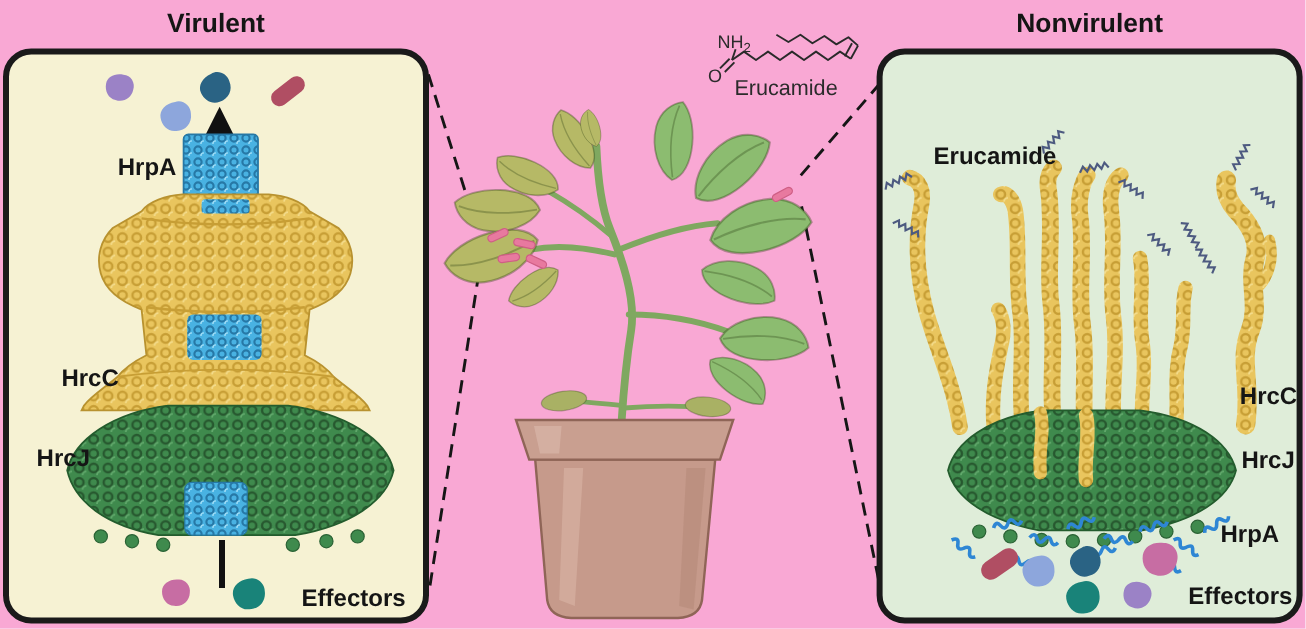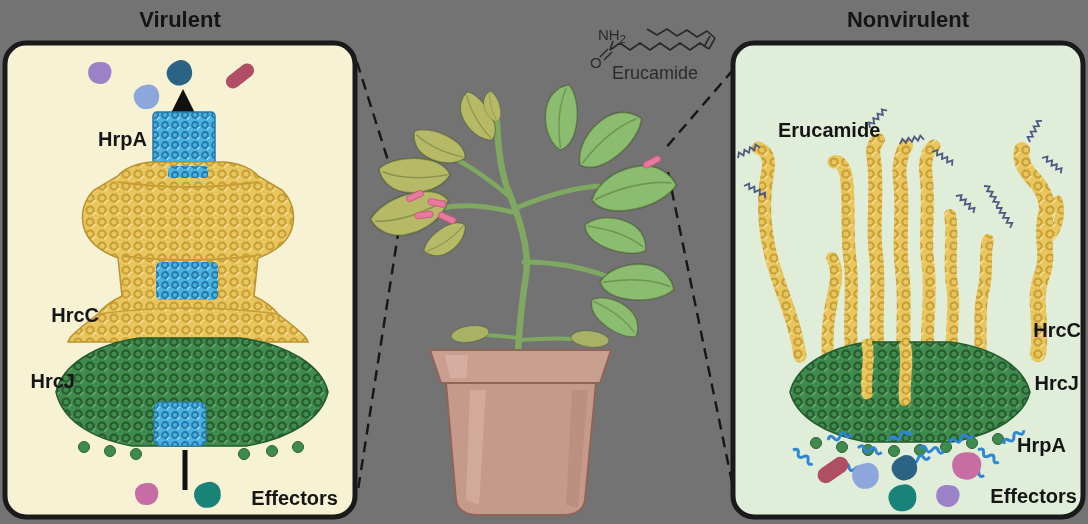--- a/index.html
+++ b/index.html
@@ -1,16 +1,16 @@
 <!DOCTYPE html>
 <html><head>
 <meta charset="utf-8">
 <style>
   html,body{margin:0;padding:0;background:#ffffff;}
-  .canvas{position:relative;width:1088px;height:524px;background:#737373;overflow:hidden;
+  .canvas{position:relative;width:1088px;height:524px;background:#f9a8d4;overflow:hidden;
           font-family:"Liberation Sans","DejaVu Sans",sans-serif;}
   svg text{font-family:"Liberation Sans","DejaVu Sans",sans-serif;}
   .panel-title{font-size:22px;font-weight:bold;fill:#151515;}
   .struct-label{font-size:20px;font-weight:bold;fill:#151515;}
   .chem-label{font-size:15px;fill:#2b2b2b;}
   .chem-name{font-size:18px;fill:#2b2b2b;}
 </style>
 </head>
 <body>
 

